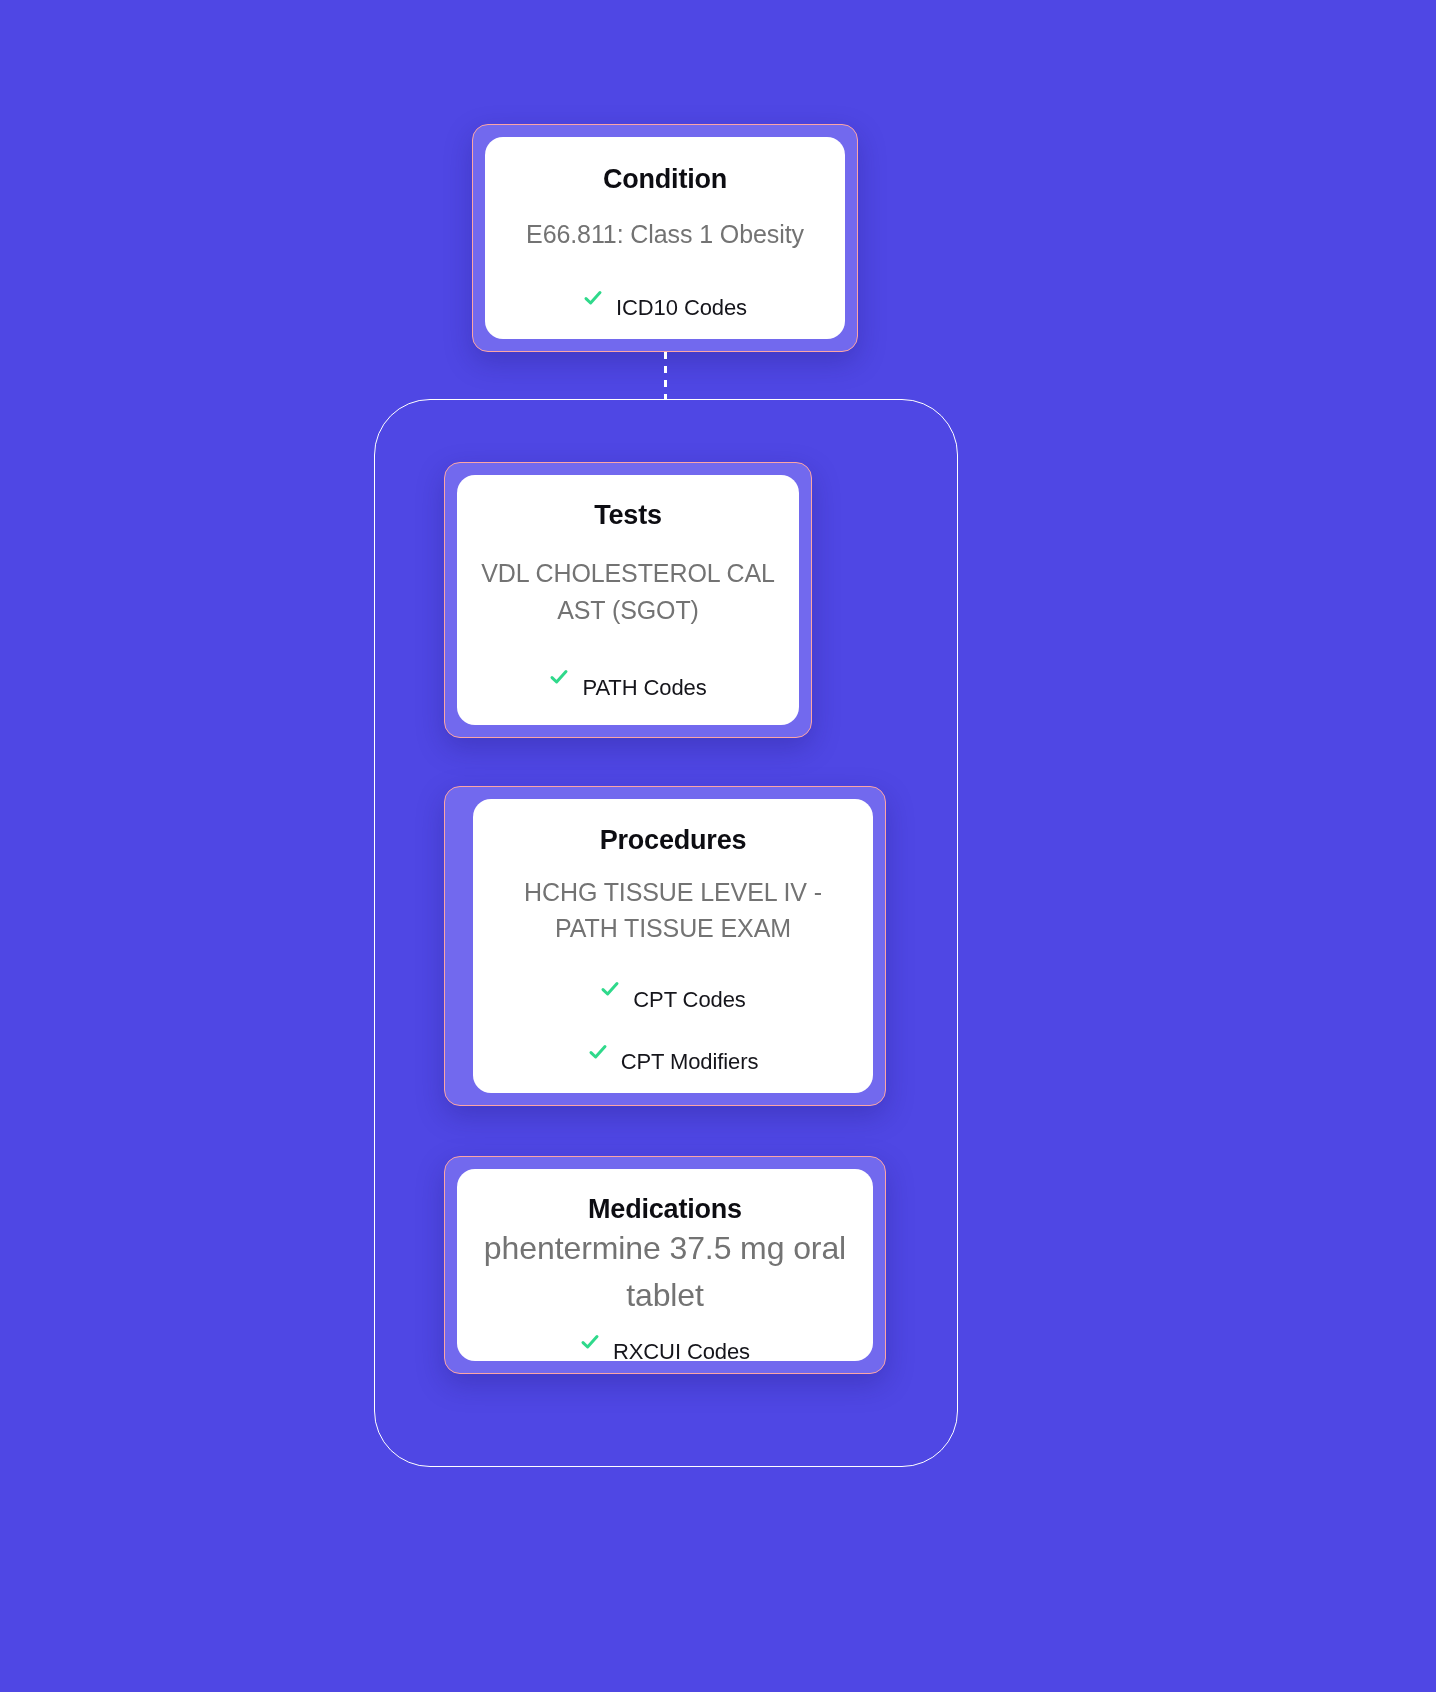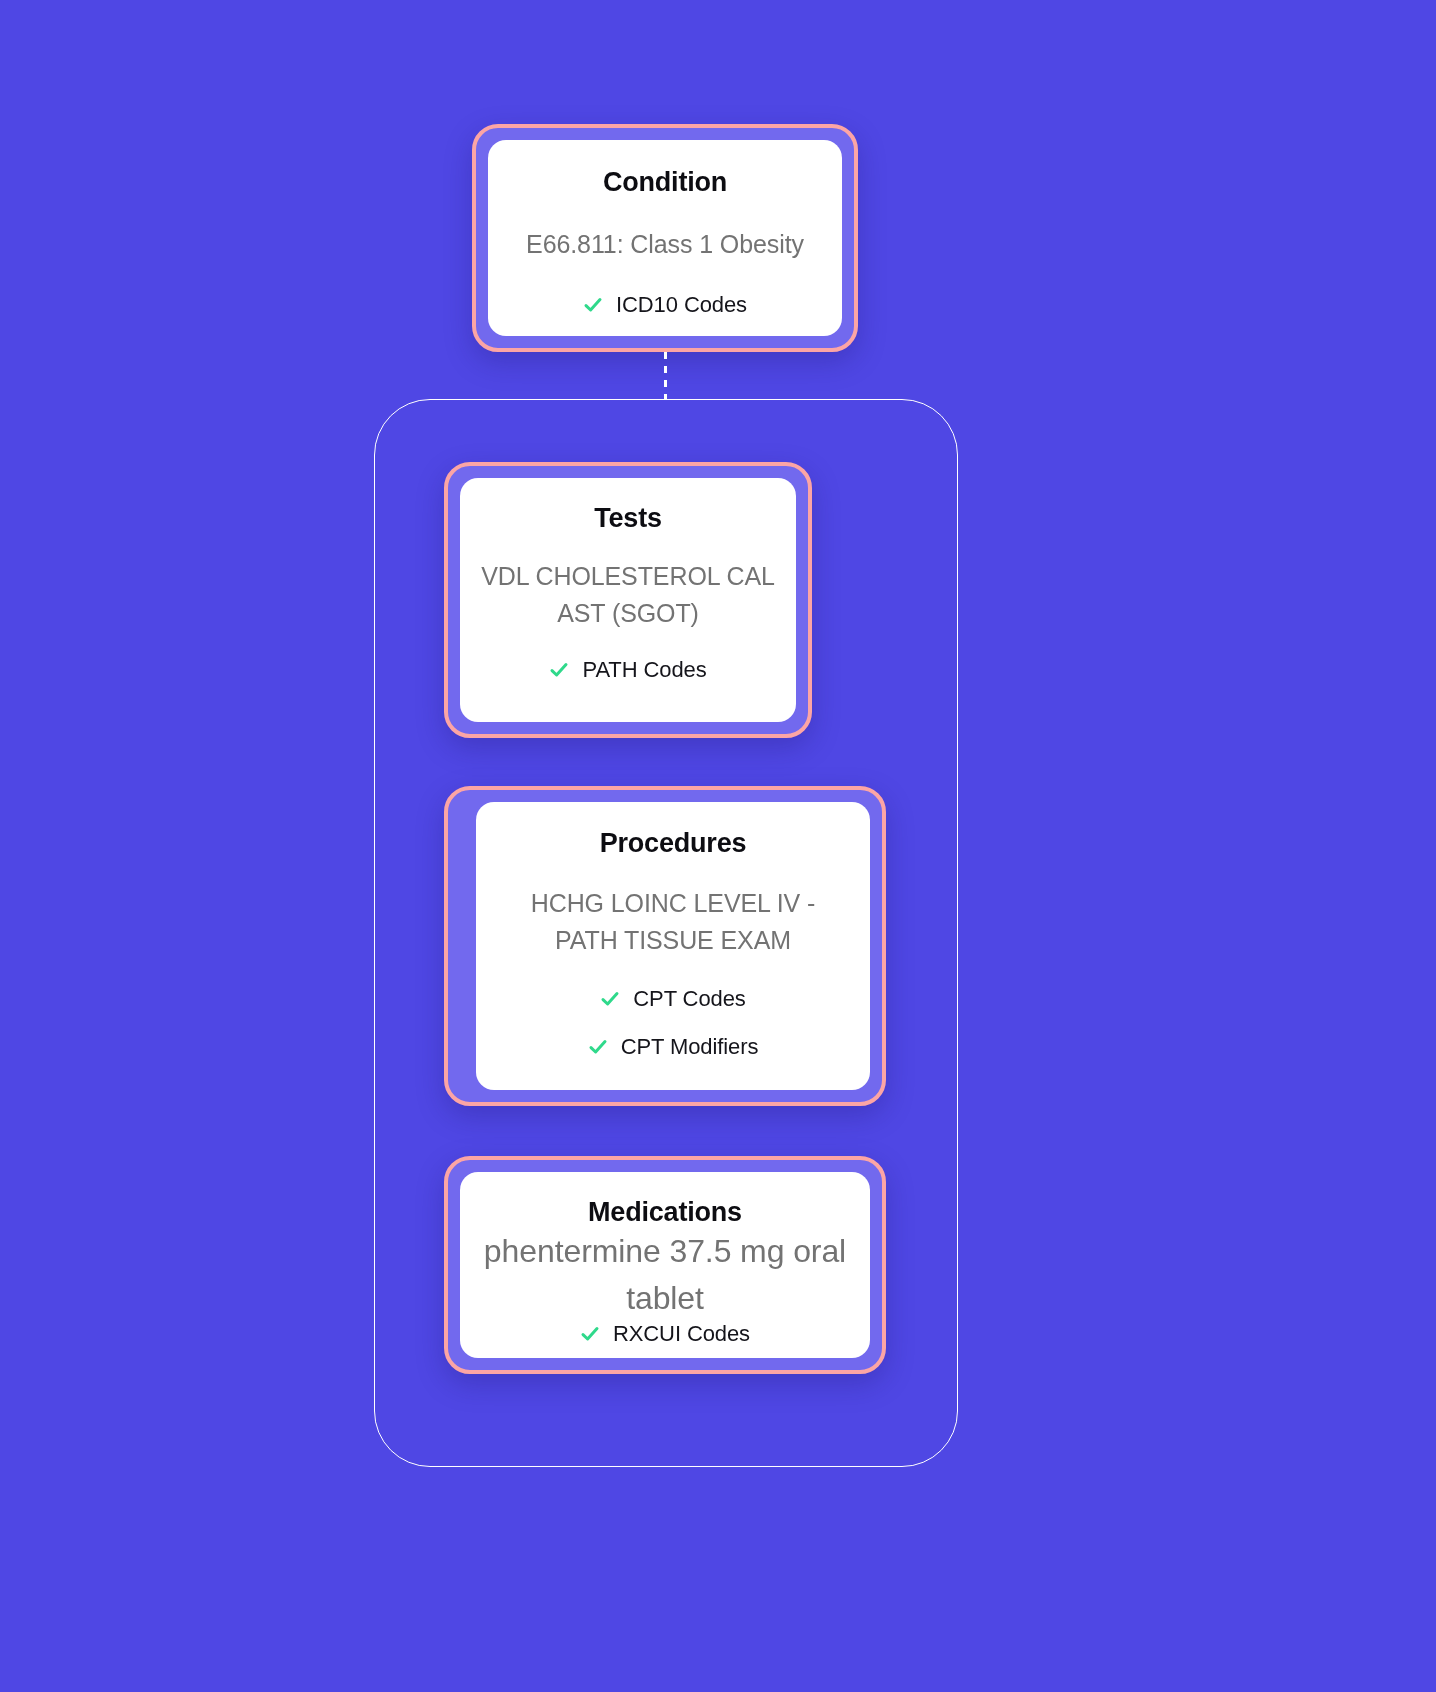--- a/index.html
+++ b/index.html
@@ -12,23 +12,23 @@
   body {
     background: #4f47e4;
     font-family: "Liberation Sans", sans-serif;
     position: relative;
     overflow: hidden;
   }
 
   
   .card-shell {
     position: absolute;
-    border: 4px solid #fca5a5;
+    border: 1px solid #fca5a5;
     background: #7269ee;
-    border-radius: 26px;
+    border-radius: 16px;
     padding: 12px;
     box-shadow: 0 10px 28px rgba(30, 22, 110, 0.28);
   }
   .card-inner {
     background: #ffffff;
     border-radius: 18px;
     width: 100%;
     height: 100%;
     display: flex;
     flex-direction: column;
@@ -59,20 +59,21 @@
     display: flex;
     align-items: center;
     justify-content: center;
     gap: 13px;
   }
   .tag-label {
     font-size: 22px;
     color: #15151b;
     font-weight: 400;
     letter-spacing: -0.1px;
+    margin-top: 21px;
   }
   .check-icon {
     width: 20px;
     height: 20px;
     display: inline-block;
     flex: 0 0 auto;
   }
 
   
   #condition-card {
@@ -184,21 +185,21 @@
       </span>
       <span class="tag-label">PATH Codes</span>
     </div>
   </div>
 </div>
 
 <div class="card-shell" id="procedures-card">
   <div class="card-inner">
     <div class="card-title">Procedures</div>
     <div class="spacer-a"></div>
-    <div class="card-body-line">HCHG LOINC LEVEL IV -</div>
+    <div class="card-body-line">HCHG TISSUE LEVEL IV -</div>
     <div class="card-body-line">PATH   TISSUE EXAM</div>
     <div class="spacer-b"></div>
     <div class="tag-row">
       <span class="check-icon">
         <svg viewBox="0 0 20 20" width="20" height="20" aria-hidden="true">
           <path d="M3 10.6 L7.6 15 L17 4.6" fill="none" stroke="#2FD98B" stroke-width="3" stroke-linecap="round" stroke-linejoin="round"></path>
         </svg>
       </span>
       <span class="tag-label">CPT Codes</span>
     </div>

